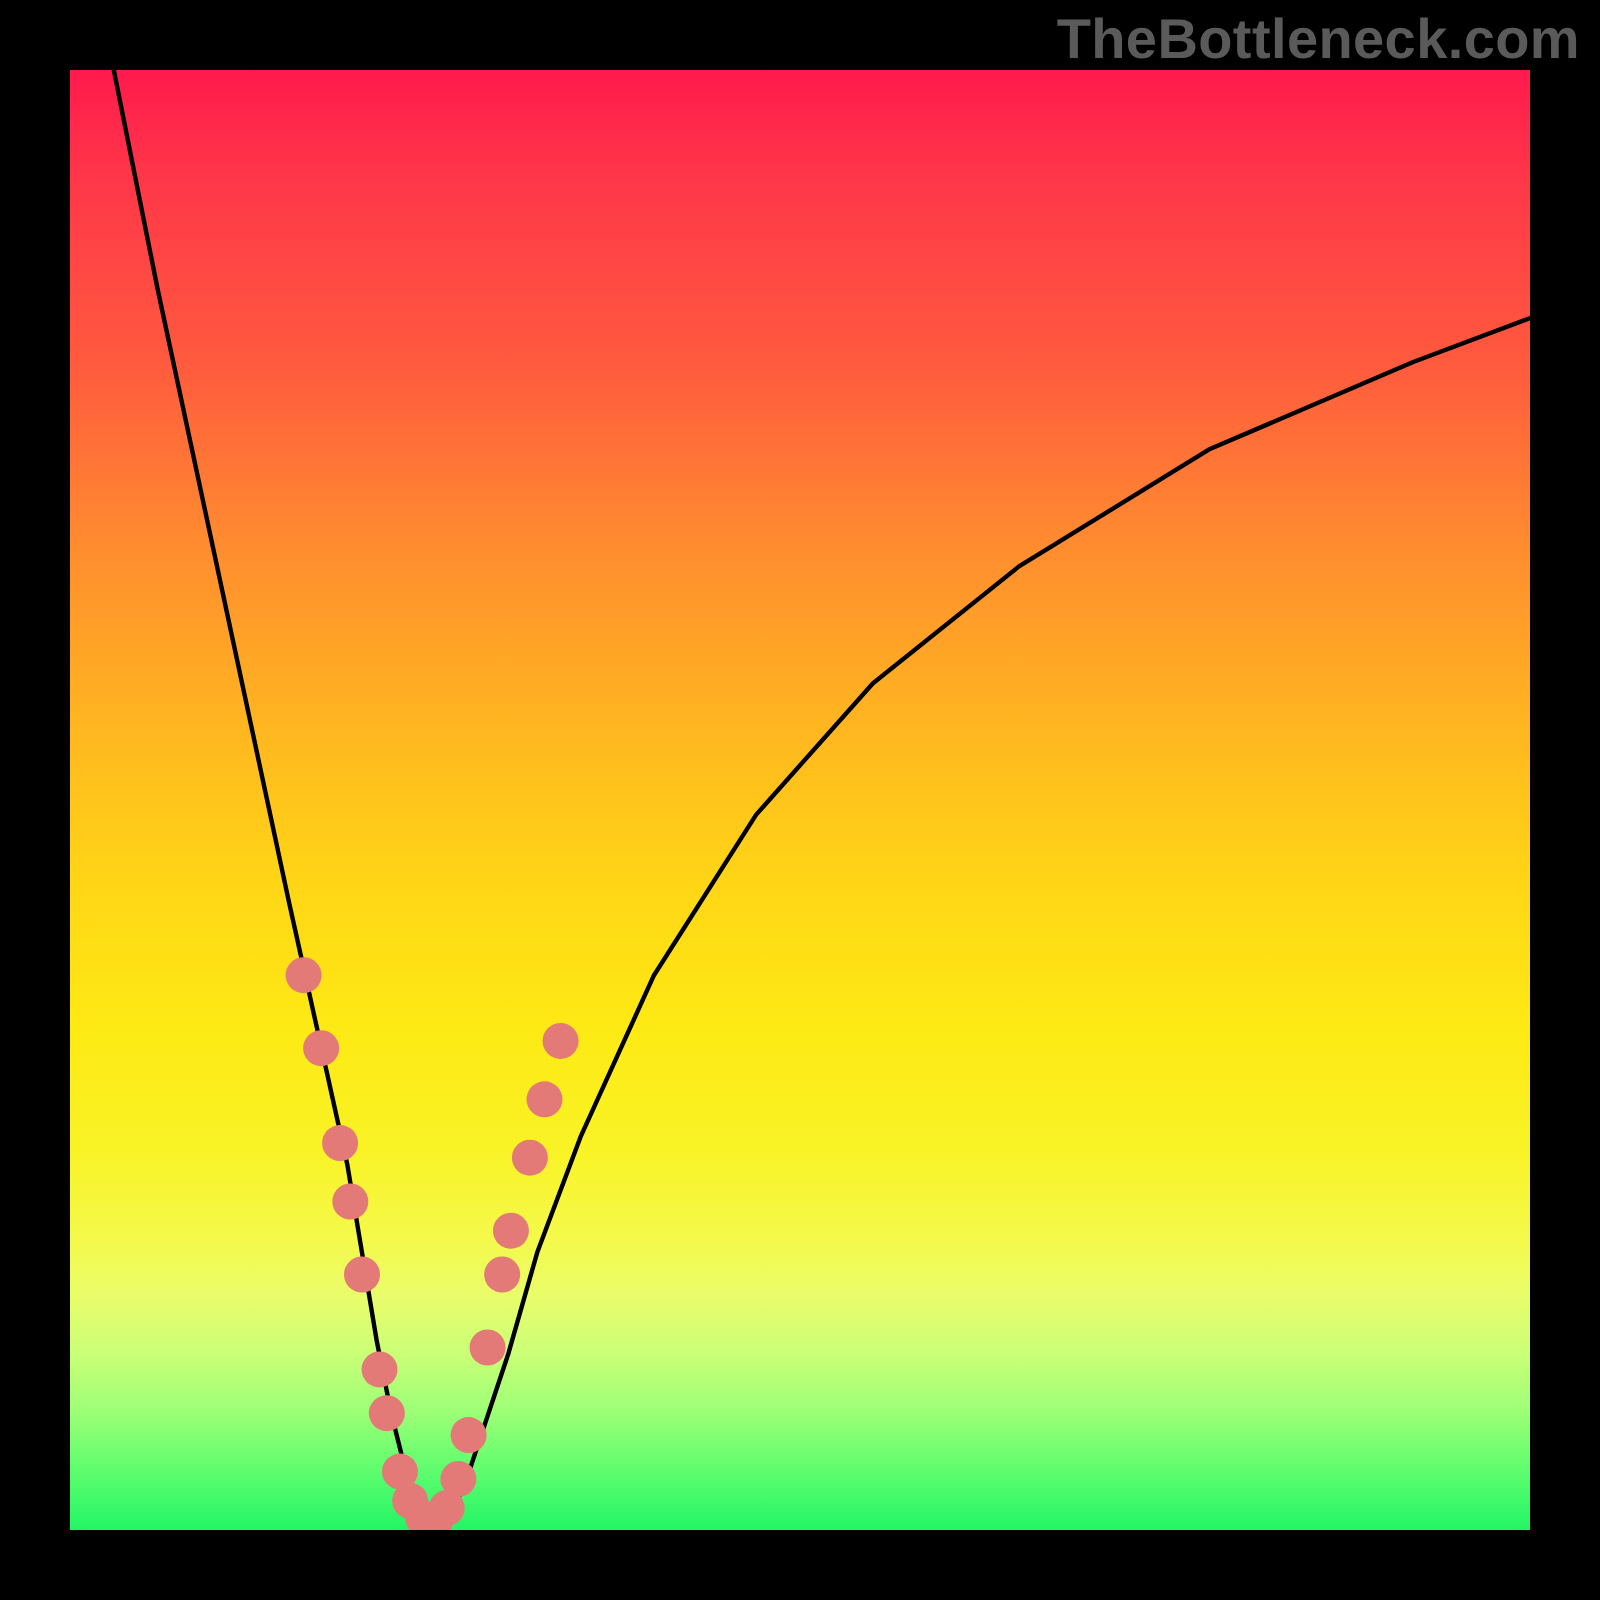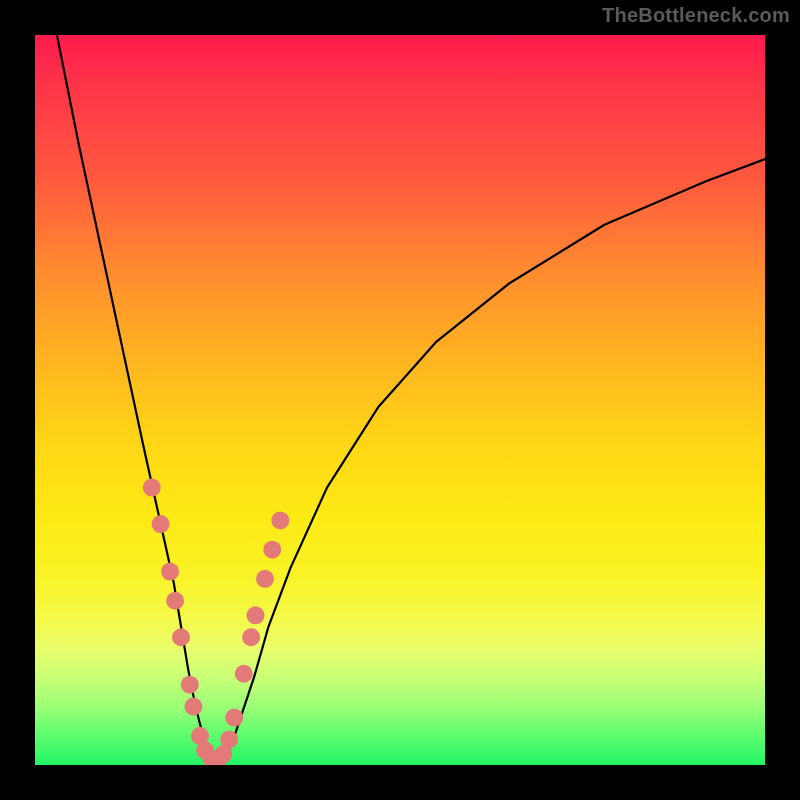--- a/index.html
+++ b/index.html
@@ -14,21 +14,21 @@
   .frame {
     position: relative;
     width: 800px;
     height: 800px;
     background: #000;
   }
   .watermark {
     position: absolute;
     top: 4px;
     right: 10px;
-    font-size: 20px;
+    font-size: 28px;
     font-weight: 600;
     color: #5a5a5a;
     letter-spacing: 0.2px;
     z-index: 10;
   }
   .plot-area {
     position: absolute;
     left: 35px;
     top: 35px;
     width: 730px;

